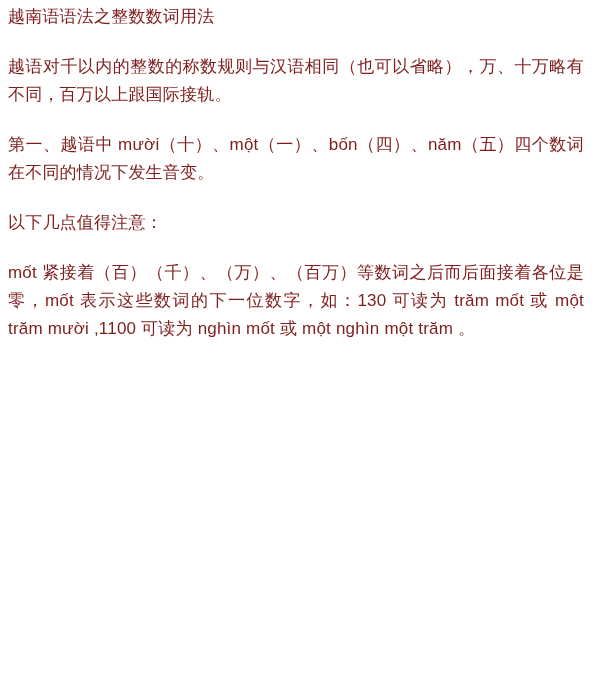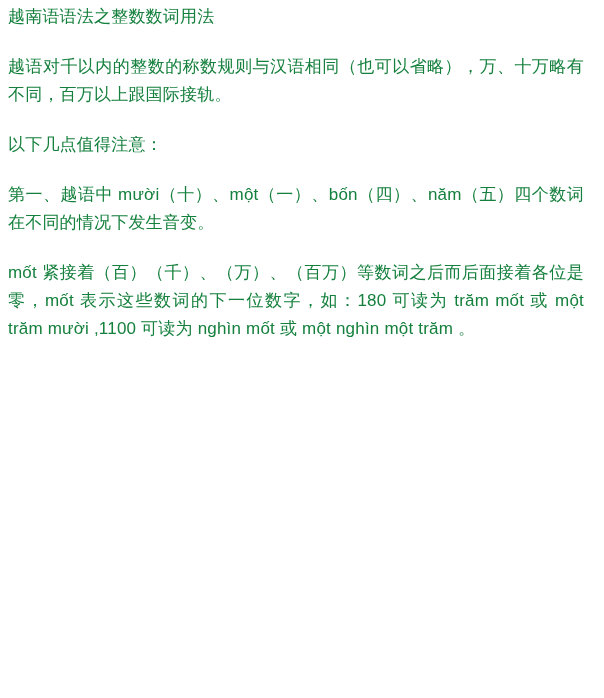--- a/index.html
+++ b/index.html
@@ -12,21 +12,21 @@
     height: 698px;
     overflow: hidden;
   }
   .page {
     box-sizing: border-box;
     width: 604px;
     height: 698px;
     padding: 3px 20px 0 8px;
     background: #ffffff;
     font-family: "Liberation Sans", "DejaVu Sans", sans-serif;
-    color: #15803d;
+    color: #7f1d1d;
   }
   .para {
     margin: 0 0 22px 0;
     font-size: 17px;
     line-height: 28px;
     font-weight: 400;
     text-align: justify;
     letter-spacing: 0.2px;
     word-break: break-word;
   }
@@ -36,20 +36,20 @@
 </style>
 </head>
 <body>
 
 <div class="page">
   <p class="para">越南语语法之整数数词用法</p>
 
   <p class="para">越语对千以内的整数的称数规则与汉语相同（也可以省略），万、十万略有不同，百万以上跟国际接轨。</p>
 
 
+  <p class="para">第一、越语中 mười（十）、một（一）、bốn（四）、năm（五）四个数词在不同的情况下发生音变。</p>
+
   <p class="para">以下几点值得注意：</p>
-
-  <p class="para">第一、越语中 mười（十）、một（一）、bốn（四）、năm（五）四个数词在不同的情况下发生音变。</p>
 
 
 
-  <p class="para">mốt 紧接着（百）（千）、（万）、（百万）等数词之后而后面接着各位是零，mốt 表示这些数词的下一位数字，如：180 可读为 trăm mốt 或 một trăm mười ,1100 可读为 nghìn mốt 或 một nghìn một trăm 。</p>
+  <p class="para">mốt 紧接着（百）（千）、（万）、（百万）等数词之后而后面接着各位是零，mốt 表示这些数词的下一位数字，如：130 可读为 trăm mốt 或 một trăm mười ,1100 可读为 nghìn mốt 或 một nghìn một trăm 。</p>
 </div>
 
 </body></html>

